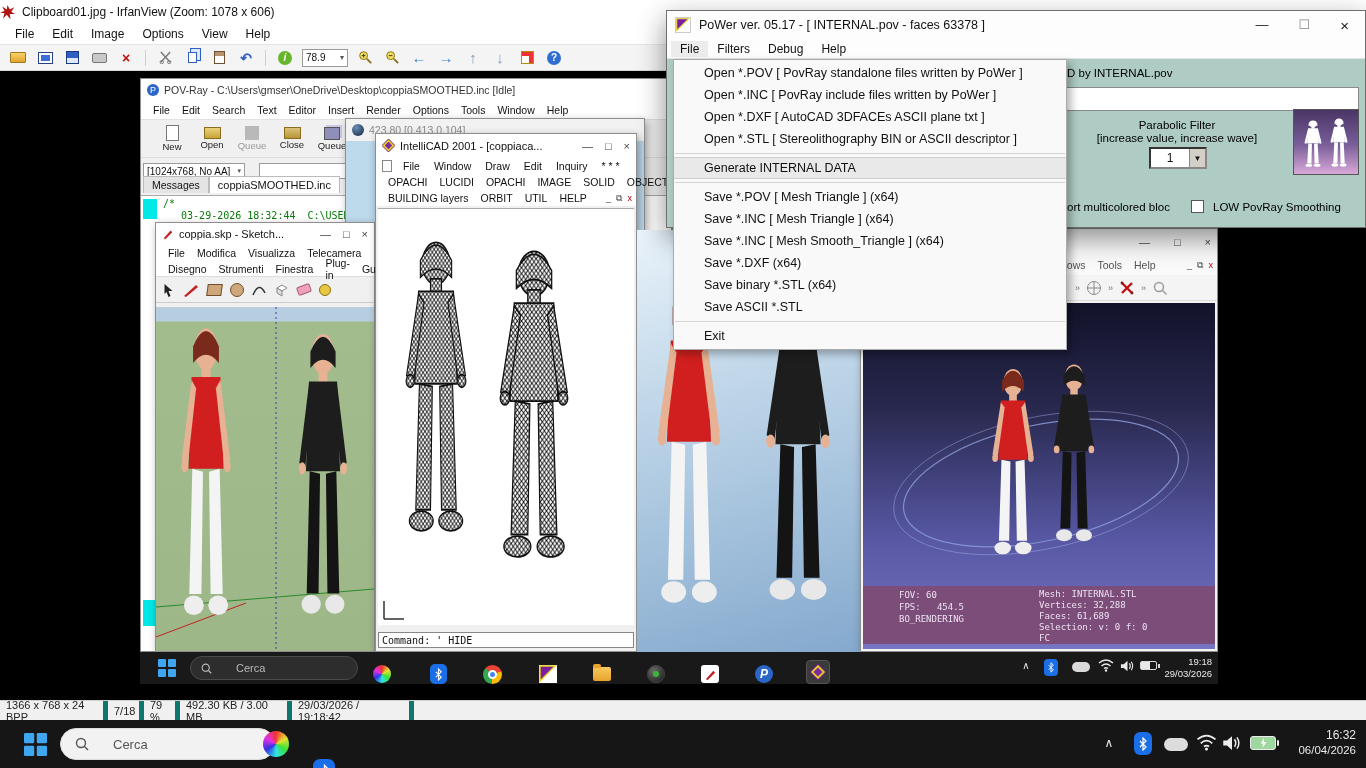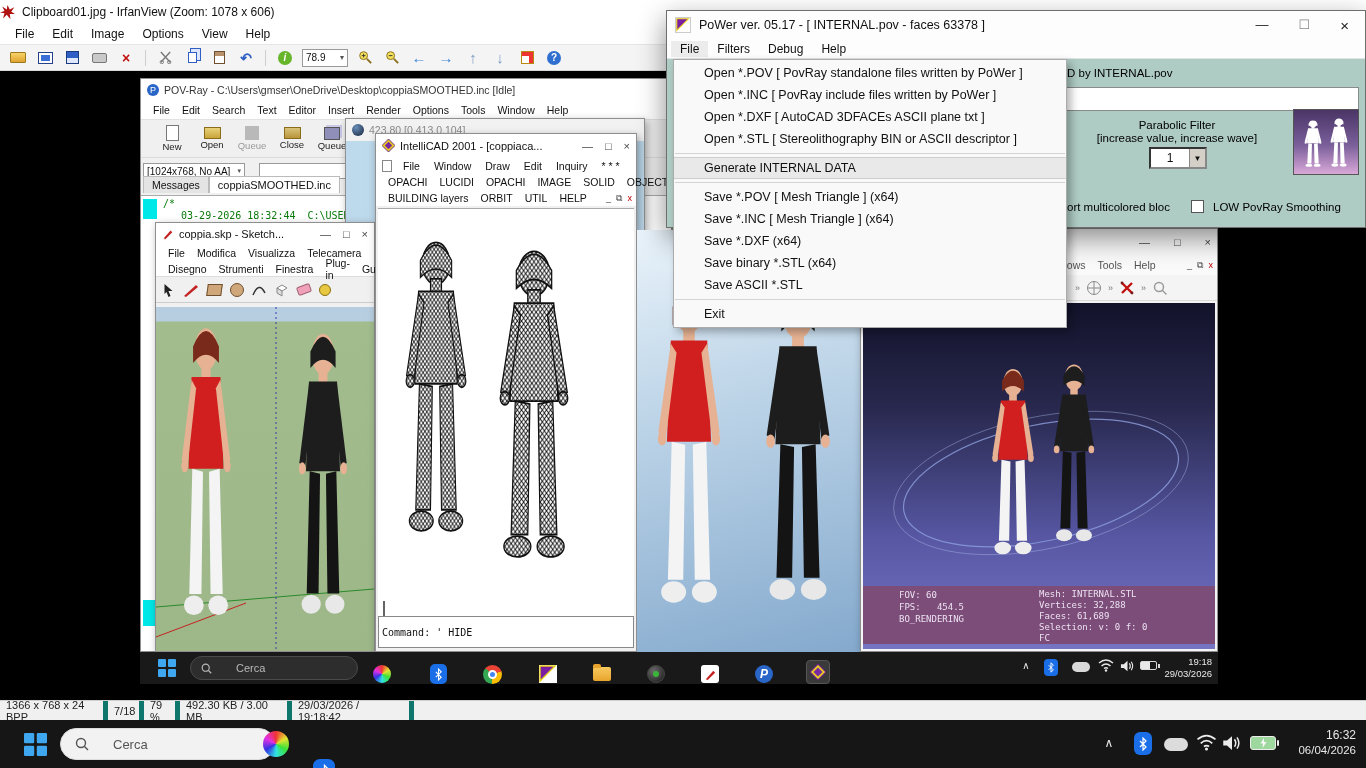--- a/index.html
+++ b/index.html
@@ -34,21 +34,21 @@
   #pov{left:0;top:0;width:532px;height:574px;}
   .pov-toolbar{height:38px;display:flex;gap:6px;padding-left:14px;background:#f0f0f0;border-bottom:1px solid #ddd;}
   .pov-btn{width:34px;display:flex;flex-direction:column;align-items:center;justify-content:center;font-size:9.5px;color:#222;}
   .combo{background:#fff;border:1px solid #9a9a9a;font-size:10px;display:flex;align-items:center;justify-content:space-between;padding:0 3px;height:16px;}
   .tab{padding:2px 8px;font-size:10.5px;border:1px solid #bbb;border-bottom:none;background:#e4e4e4;}
   .tab.active{background:#fff;font-size:11px;}
   .code{font-family:"DejaVu Sans Mono",monospace;font-size:10px;color:#0a7a0a;white-space:pre;}
 
   
   .canvas-white{background:#fff;border-top:1px solid #aaa;}
-  .cmdline{font-family:"DejaVu Sans Mono",monospace;font-size:10px;color:#111;background:#fff;border:1px solid #888;height:32px;display:flex;align-items:center;padding-left:3px;}
+  .cmdline{font-family:"DejaVu Sans Mono",monospace;font-size:10px;color:#111;background:#fff;border:1px solid #888;height:16px;display:flex;align-items:center;padding-left:3px;}
   .stats{font-family:"DejaVu Sans Mono",monospace;font-size:9px;line-height:12px;color:#ece2f2;white-space:pre;}
 
   
   .tb-dark{background:#191919;display:flex;align-items:center;}
   .pill{background:#2d2d2d;border:1px solid #4a4a4a;border-radius:13px;color:#b9b9b9;display:flex;align-items:center;gap:24px;}
   .tray-ic{color:#e6e6e6;display:flex;align-items:center;justify-content:center;}
   .clock{color:#e8e8e8;text-align:right;line-height:1.25;}
   .app-ic{display:flex;align-items:center;justify-content:center;position:relative;border-radius:4px;}
   .run::after{content:"";position:absolute;bottom:-4px;left:50%;transform:translateX(-50%);width:7px;height:3px;border-radius:2px;background:#8f8f8f;}
   .active-app{background:#3a3a3a;border:1px solid #555;}
@@ -612,20 +612,21 @@
     <div id="pw-menu">
       <div class="item">Open *.POV  [ PovRay standalone files written by PoWer ]</div>
       <div class="item">Open *.INC  [ PovRay include files written by PoWer ]</div>
       <div class="item">Open *.DXF  [ AutoCAD 3DFACEs ASCII plane txt ]</div>
       <div class="item">Open *.STL  [ Stereolithography BIN or ASCII descriptor ]</div>
       <div class="sep"></div>
       <div class="item hl">Generate INTERNAL DATA</div>
       <div class="sep"></div>
       <div class="item">Save *.POV  [ Mesh Triangle ] (x64)</div>
       <div class="item">Save *.INC  [ Mesh Triangle ] (x64)</div>
+      <div class="item">Save *.INC  [ Mesh Smooth_Triangle ] (x64)</div>
       <div class="item">Save *.DXF (x64)</div>
       <div class="item">Save binary *.STL (x64)</div>
       <div class="item">Save ASCII *.STL</div>
       <div class="sep"></div>
       <div class="item">Exit</div>
     </div>
   </div>
 
   <div id="otb">
     <svg class="abs" style="left:24px;top:13px;" width="23" height="23" viewBox="0 0 18 18">

